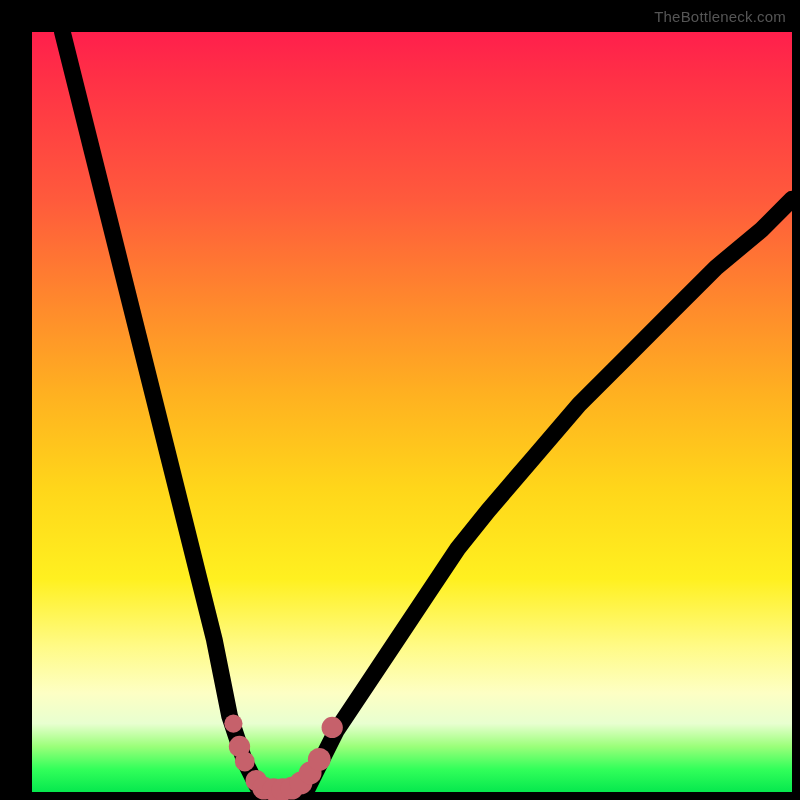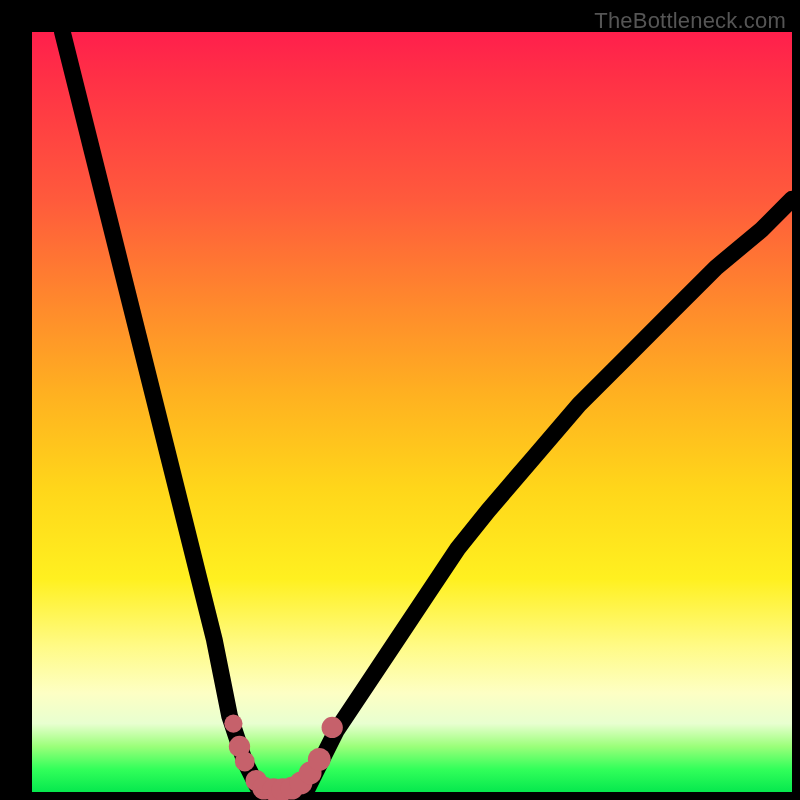--- a/index.html
+++ b/index.html
@@ -39,21 +39,21 @@
       #9bff7a 94%,
       #32ff5a 97%,
       #06e84e 100%
     );
   }
   .watermark {
     position: absolute;
     top: 8px;
     right: 14px;
     color: #555;
-    font-size: 22px;
+    font-size: 15px;
     font-weight: 400;
     letter-spacing: 0.2px;
     user-select: none;
   }
   svg.curve-layer {
     position: absolute;
     left: 0;
     top: 0;
     width: 760px;
     height: 760px;

